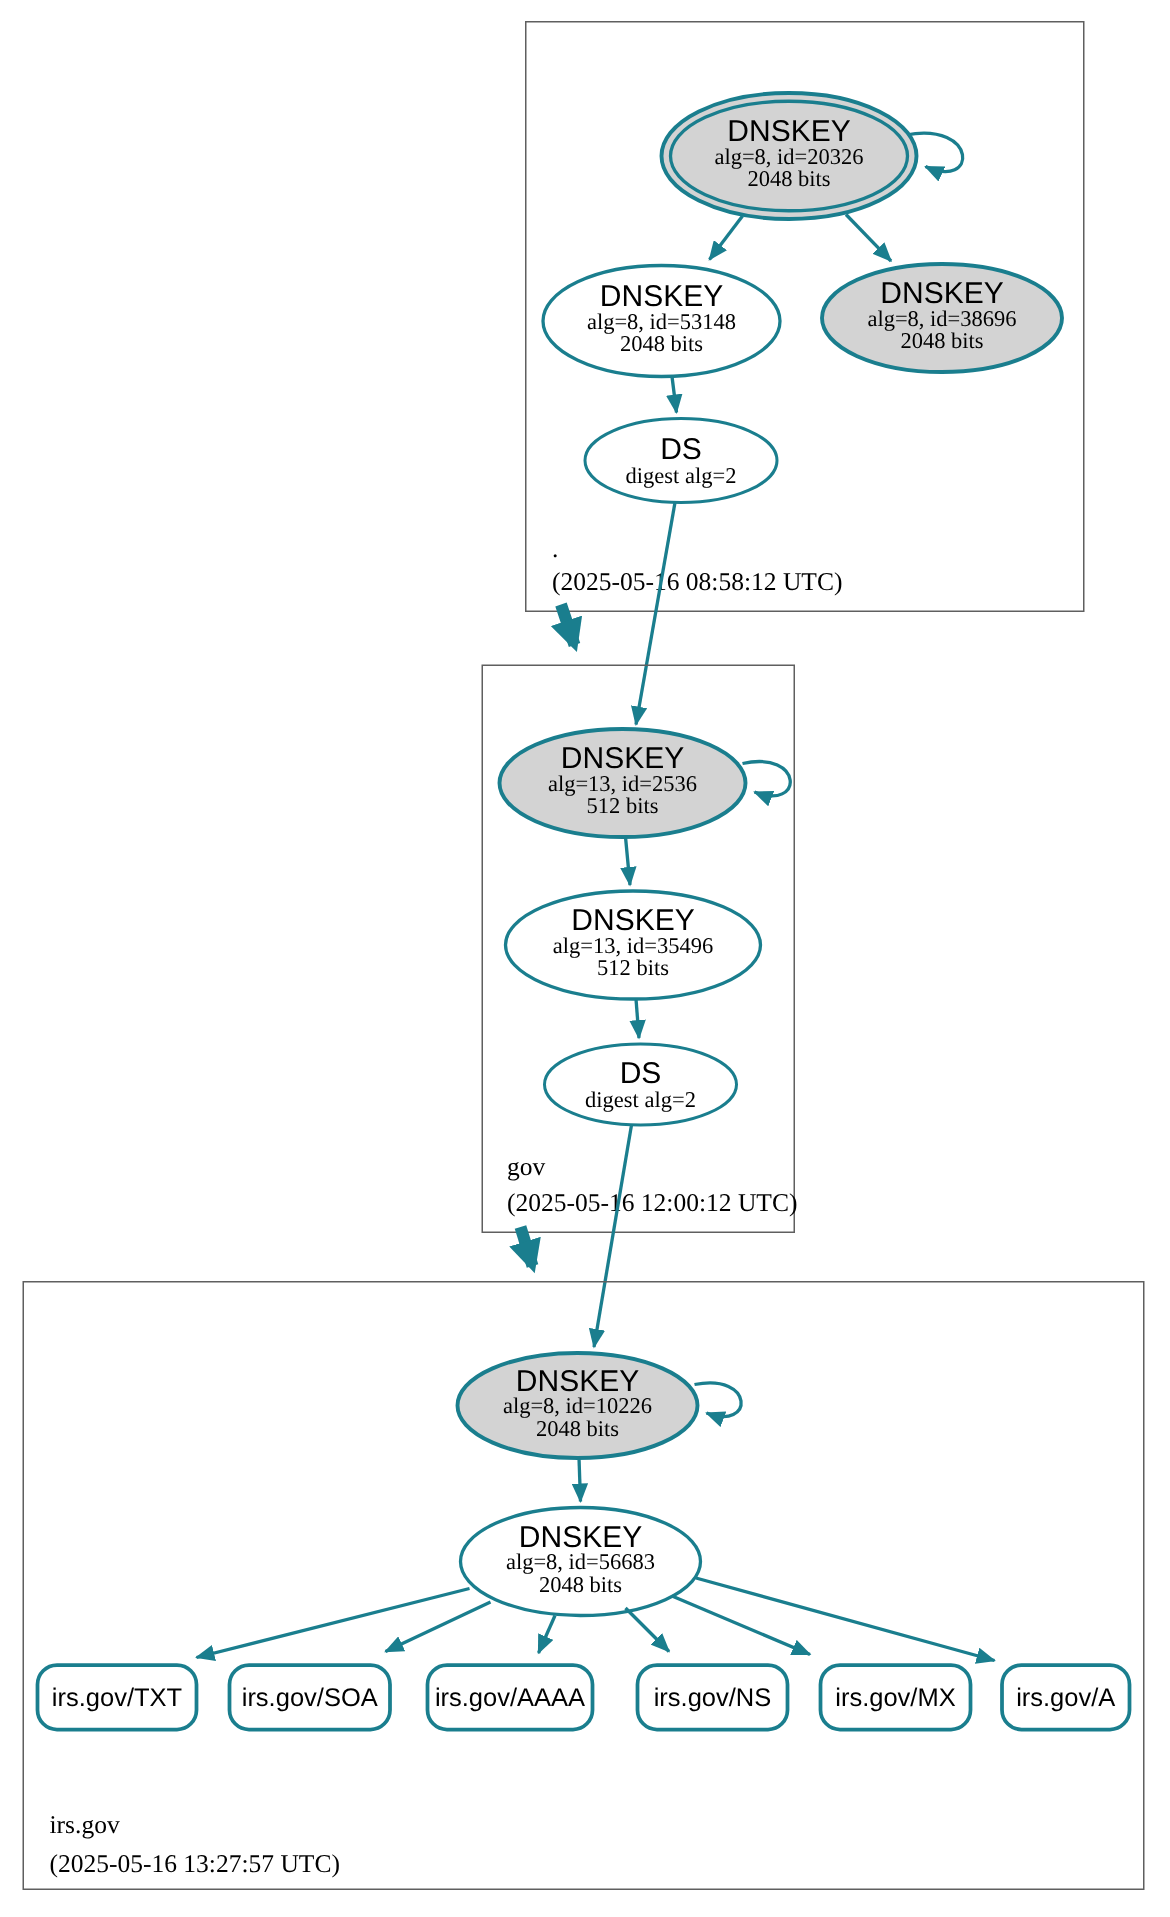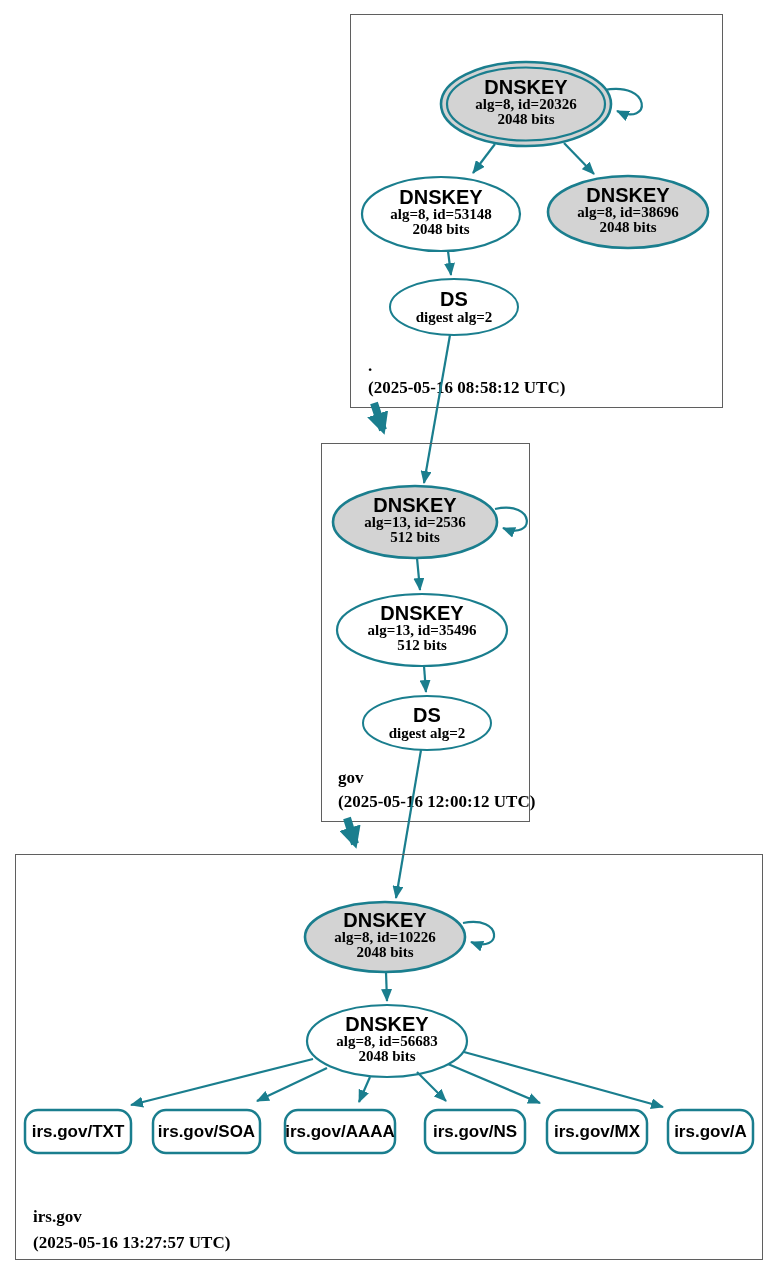--- a/index.html
+++ b/index.html
@@ -4,21 +4,21 @@
 <style>
   :root{
     --edge:#1a7e8e;
     --gray-fill:#d3d3d3;
     --white-fill:#ffffff;
     --box-border:#5f5f5f;
     --text:#000000;
     --bg:#ffffff;
   }
   html,body{margin:0;padding:0;background:var(--bg);}
-  .stage{width:780px;height:1278px;position:relative;background:var(--bg);font-weight:bold;}
+  .stage{width:780px;height:1278px;position:relative;background:var(--bg);}
   svg{display:block;}
   .box{fill:none;stroke:var(--box-border);stroke-width:1px;}
   .node-gray{fill:var(--gray-fill);stroke:var(--edge);stroke-width:2.6px;}
   .node-white{fill:var(--white-fill);stroke:var(--edge);stroke-width:2.2px;}
   .node-inner{fill:none;stroke:var(--edge);stroke-width:2.2px;}
   .ds-node{fill:var(--white-fill);stroke:var(--edge);stroke-width:2px;}
   .rr-box{fill:var(--white-fill);stroke:var(--edge);stroke-width:2.5px;}
   .edge{fill:none;stroke:var(--edge);stroke-width:2.2px;}
   .edge-thick{fill:none;stroke:var(--edge);stroke-width:8px;}
   .mk{fill:var(--edge);}

